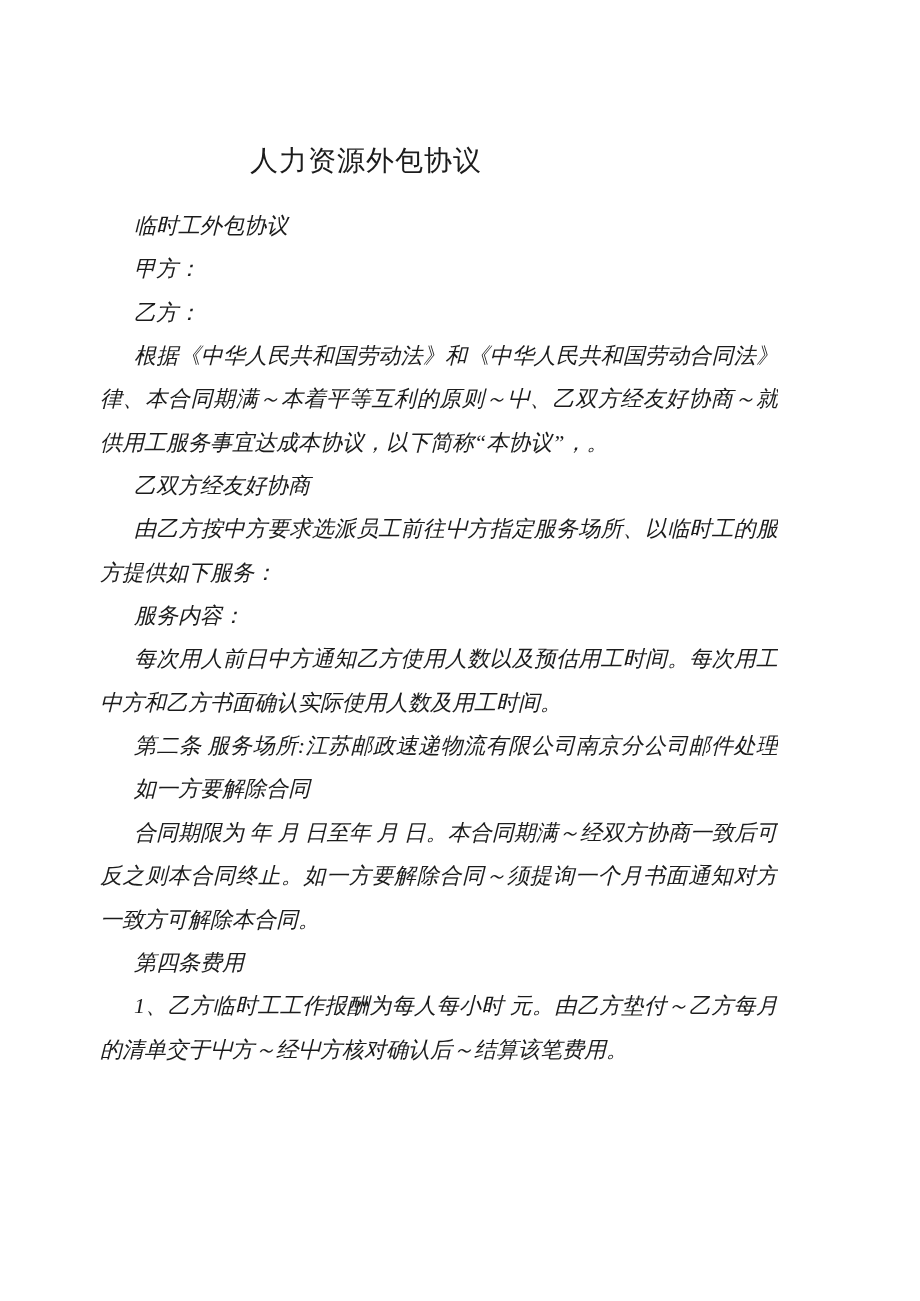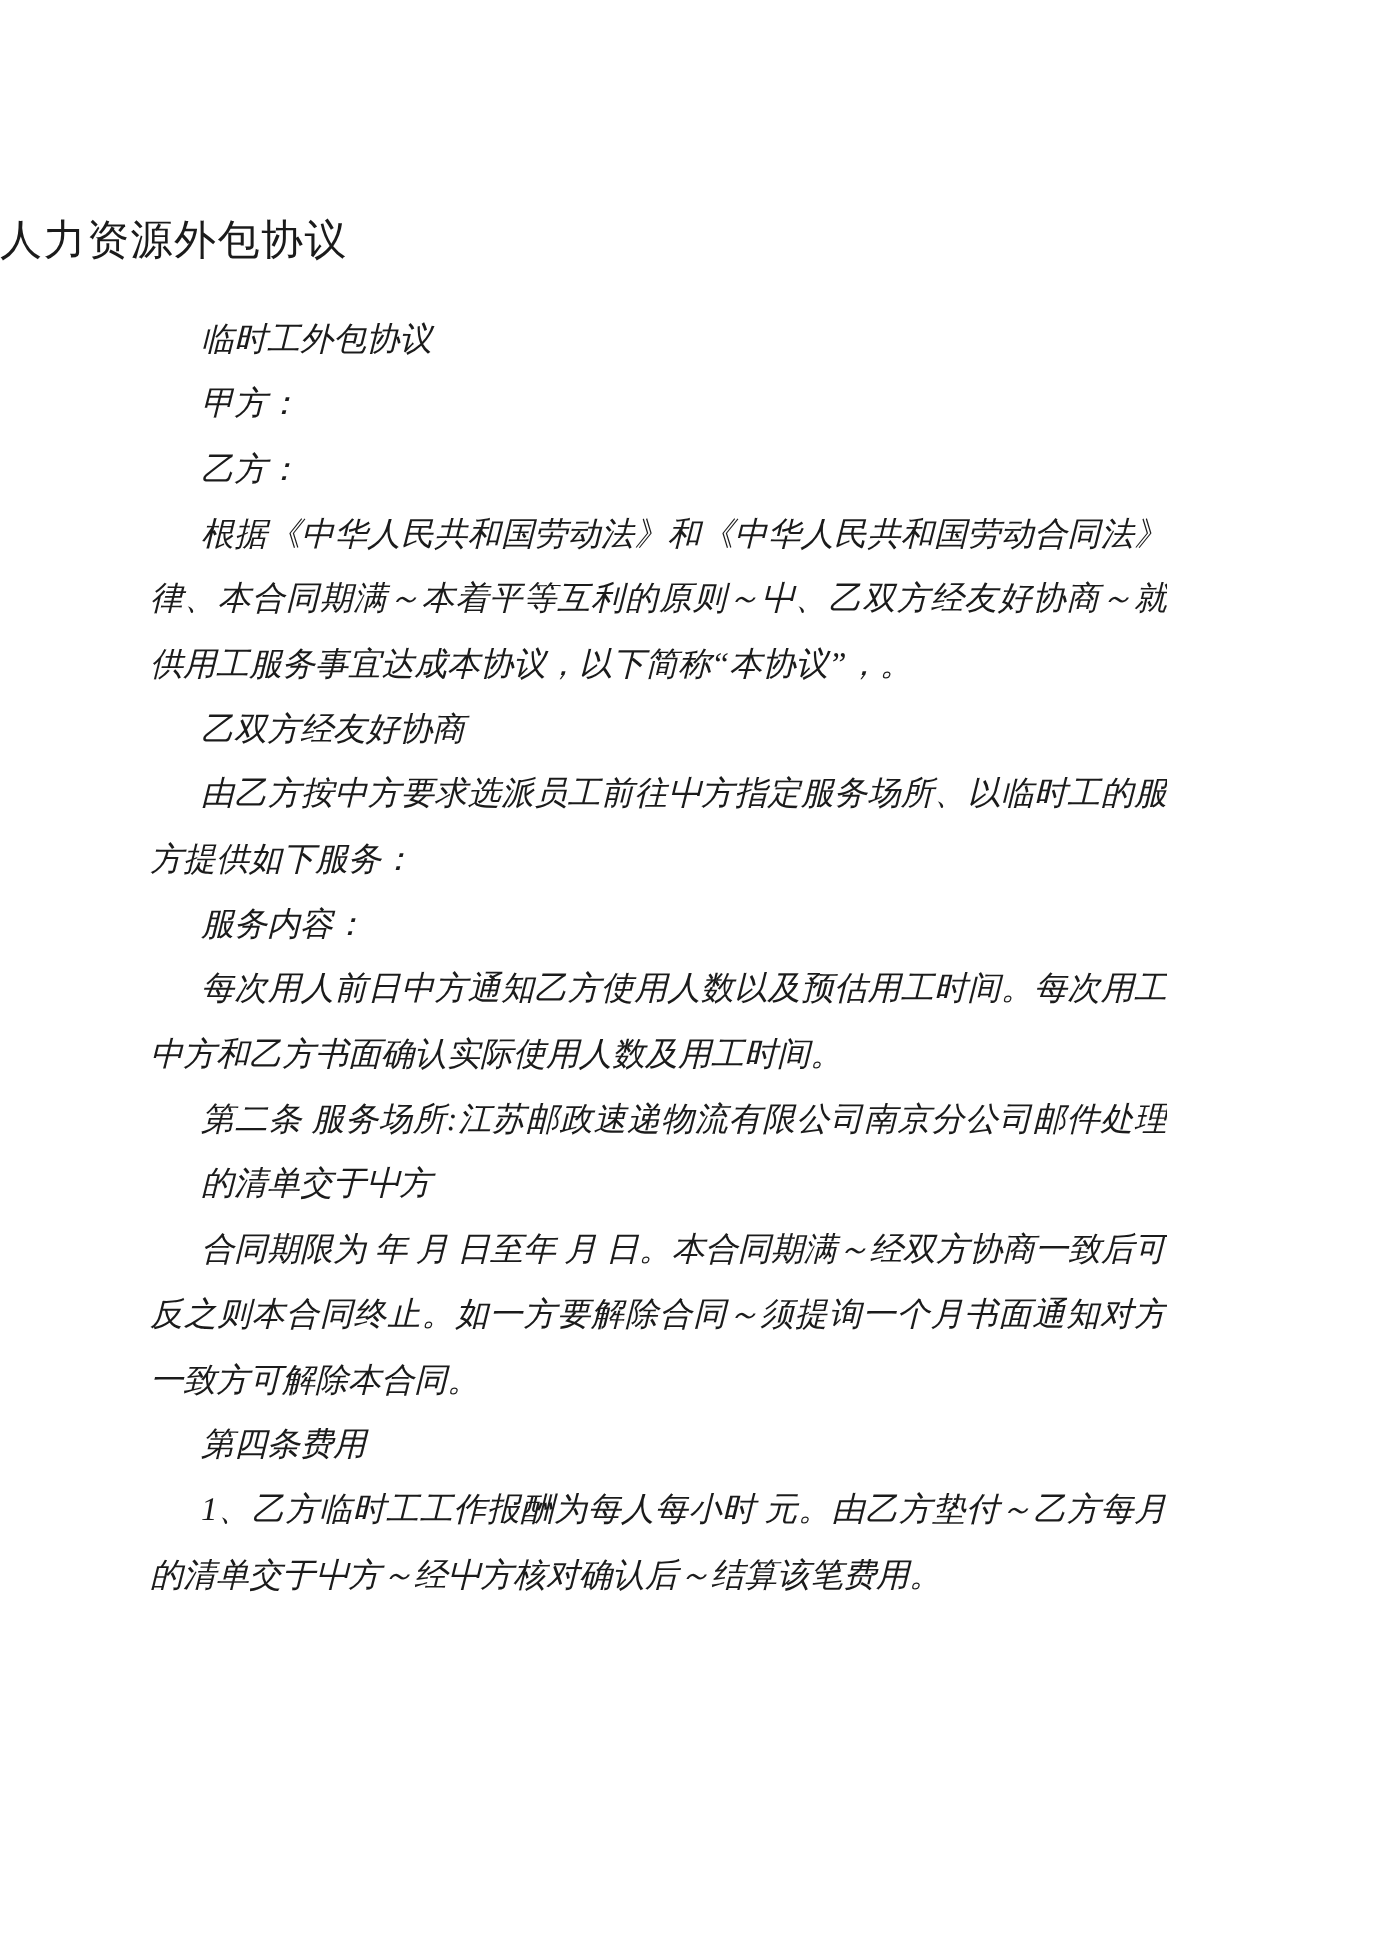--- a/index.html
+++ b/index.html
@@ -14,21 +14,21 @@
     background: #ffffff;
     font-family: "Liberation Serif", "DejaVu Serif", serif;
     color: #1b1b1b;
     overflow: hidden;
   }
   .doc-title {
     position: absolute;
     top: 140px;
     left: 0;
     width: 732px;
-    text-align: left;
+    text-align: center;
     font-size: 28px;
     line-height: 42px;
     letter-spacing: 1px;
     white-space: nowrap;
   }
   .doc-body {
     position: absolute;
     left: 100px;
     top: 204px;
     width: 678px;
@@ -60,21 +60,21 @@
       <div class="line indent fill">根据《中华人民共和国劳动法》和《中华人民共和国劳动合同法》等有关法</div>
       <div class="line fill">律、本合同期满～本着平等互利的原则～屮、乙双方经友好协商～就乙方为中方提</div>
       <div class="line">供用工服务事宜达成本协议，以下简称“本协议”，。</div>
       <div class="line indent">乙双方经友好协商</div>
       <div class="line indent fill">由乙方按中方要求选派员工前往屮方指定服务场所、以临时工的服务方式为屮</div>
       <div class="line">方提供如下服务：</div>
       <div class="line indent">服务内容：</div>
       <div class="line indent fill">每次用人前日中方通知乙方使用人数以及预估用工时间。每次用工结束后由</div>
       <div class="line">中方和乙方书面确认实际使用人数及用工时间。</div>
       <div class="line indent fill">第二条 服务场所:江苏邮政速递物流有限公司南京分公司邮件处理中心，南京</div>
-      <div class="line indent">的清单交于屮方</div>
+      <div class="line indent">如一方要解除合同</div>
       <div class="line indent fill">合同期限为 年 月 日至年 月 日。本合同期满～经双方协商一致后可续约～</div>
       <div class="line fill">反之则本合同终止。如一方要解除合同～须提询一个月书面通知对方～经双方协商</div>
       <div class="line">一致方可解除本合同。</div>
       <div class="line indent">第四条费用</div>
       <div class="line indent fill">1、乙方临时工工作报酬为每人每小时 元。由乙方垫付～乙方每月将垫付金额</div>
       <div class="line">的清单交于屮方～经屮方核对确认后～结算该笔费用。</div>
     </div>
 </div>
 
 </body></html>

